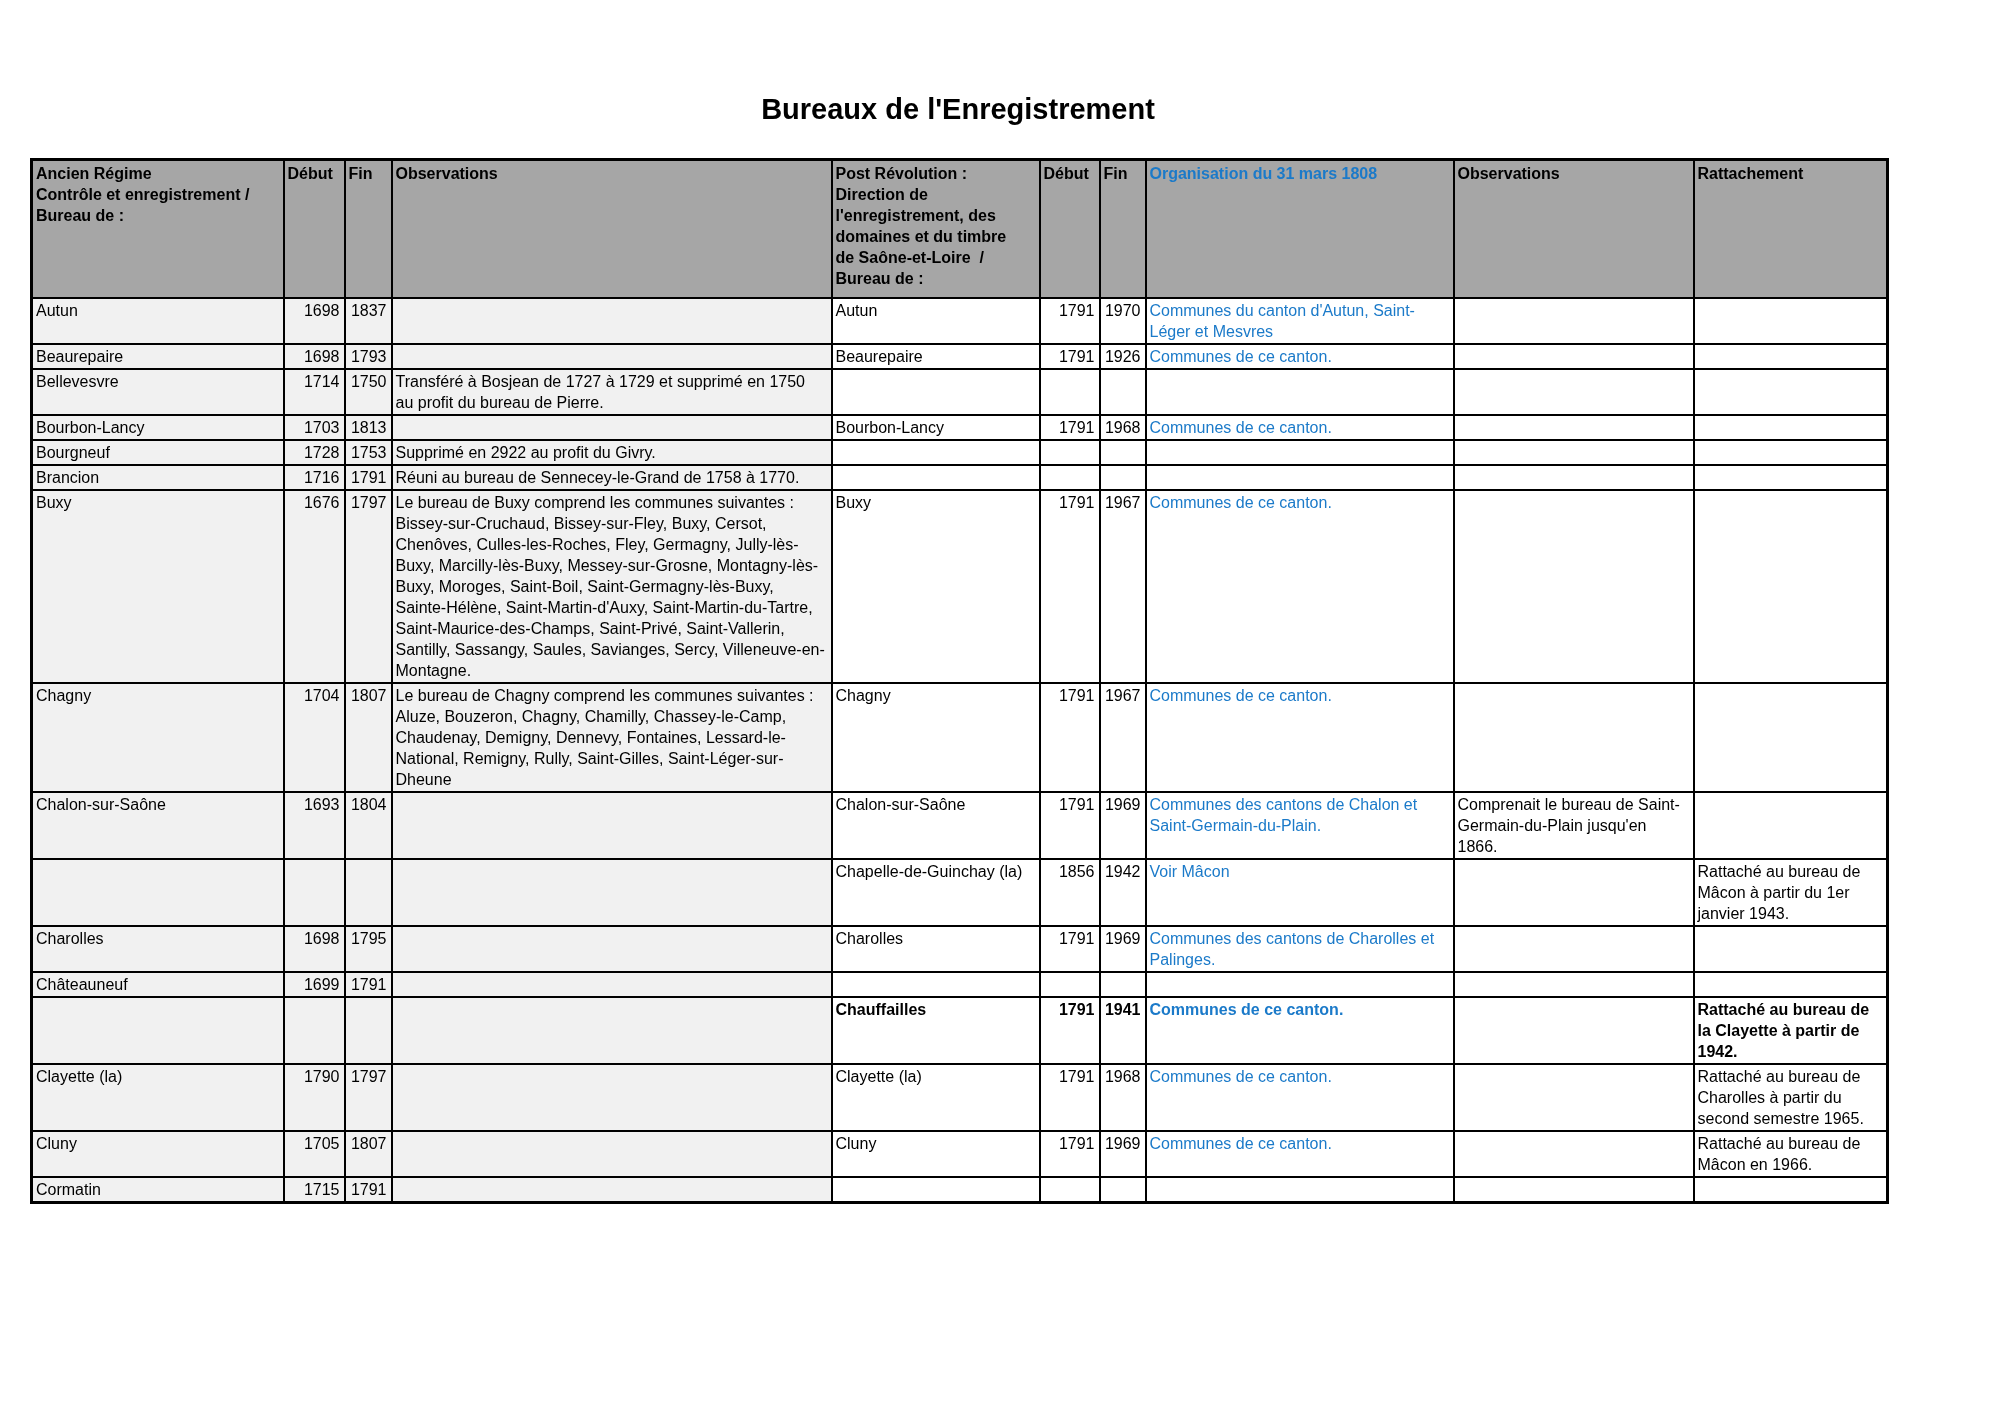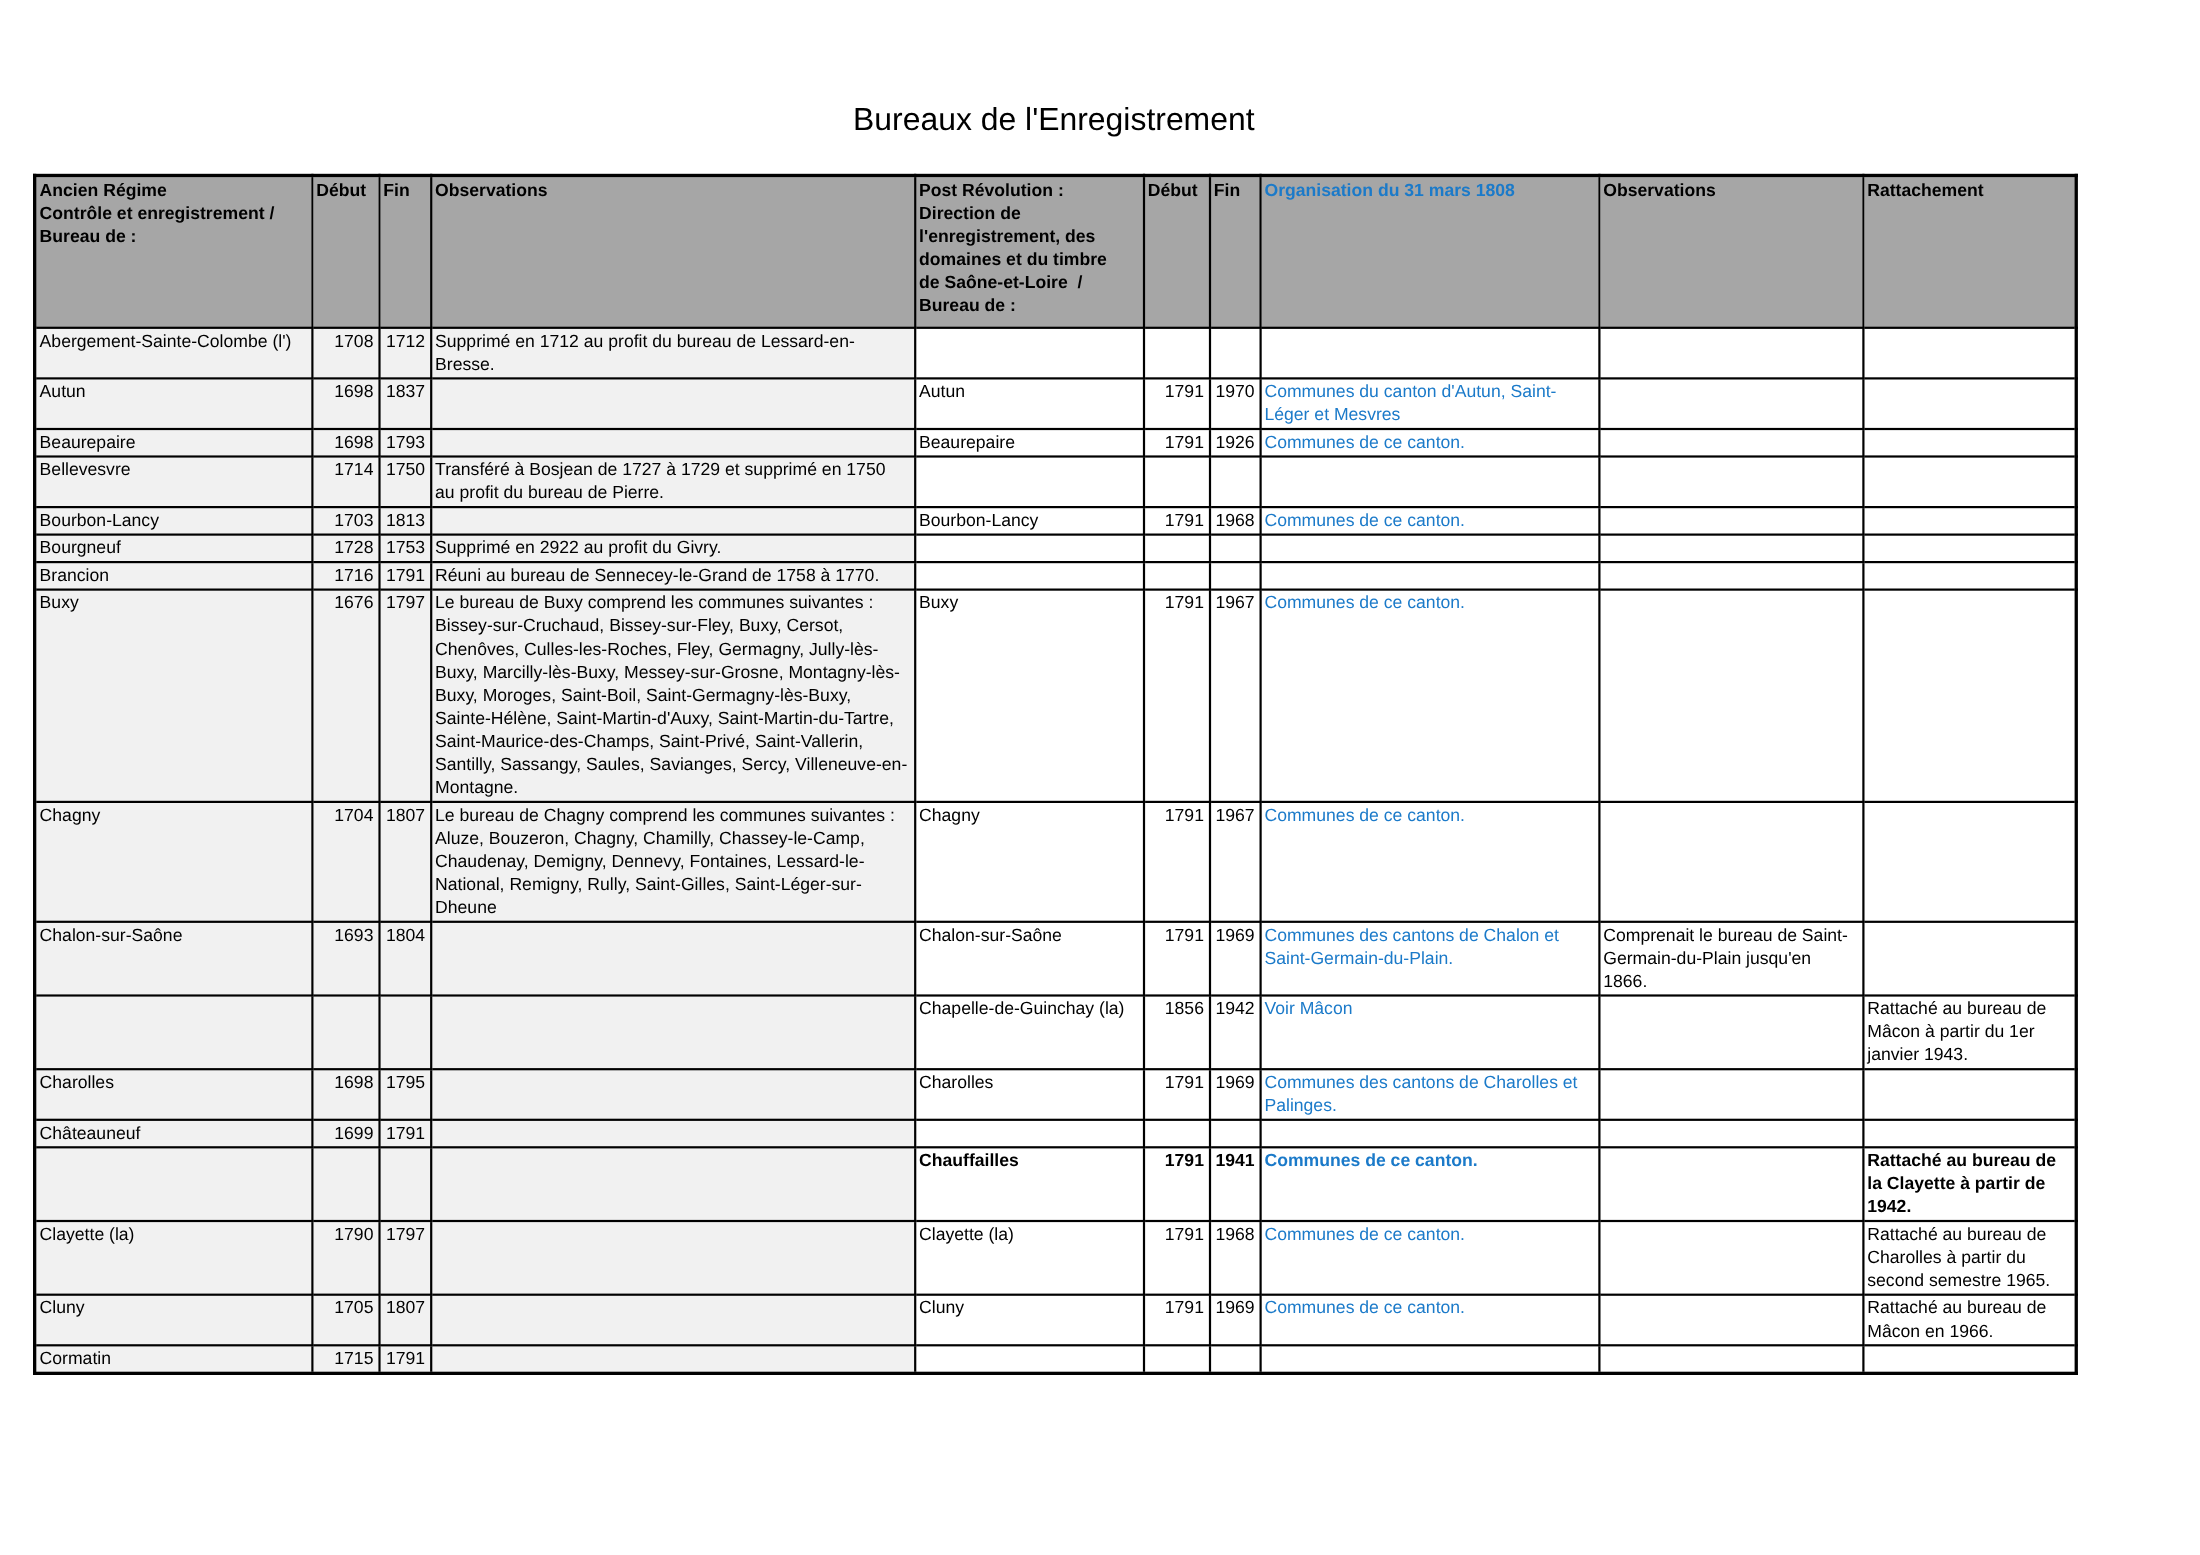--- a/index.html
+++ b/index.html
@@ -11,21 +11,21 @@
   html,body{margin:0;padding:0;}
   body{
     width:2000px;height:1414px;background:#ffffff;
     font-family:"Liberation Sans", sans-serif;
     position:relative;overflow:hidden;
   }
   .title-wrap{
     position:absolute;left:30px;top:92px;width:1856px;text-align:center;
   }
   .page-title{
-    margin:0;font-size:29px;line-height:34px;font-weight:normal;color:#000;
+    margin:0;font-size:29px;line-height:34px;font-weight:bold;color:#000;
   }
   table.main{
     position:absolute;left:30px;top:158px;
     border-collapse:collapse;table-layout:fixed;
     border:3px solid var(--border);
   }
   th,td{
     border:2px solid var(--border);
     vertical-align:top;
     font-size:16px;line-height:21px;color:#000;
@@ -78,32 +78,20 @@
 de Saône-et-Loire  /
 Bureau de :</th>
         <th>Début</th>
         <th>Fin</th>
         <th class="link">Organisation du 31 mars 1808</th>
         <th>Observations</th>
         <th>Rattachement</th>
       </tr>
     </thead>
   <tbody>
-      <tr style="height: 42px;">
-        <td class="ar">Abergement-Sainte-Colombe (l')</td>
-        <td class="ar num">1708</td>
-        <td class="ar num">1712</td>
-        <td class="ar">Supprimé en 1712 au profit du bureau de Lessard-en-Bresse.</td>
-        <td></td>
-        <td class="num"></td>
-        <td class="num"></td>
-        <td></td>
-        <td></td>
-        <td></td>
-      </tr>
       <tr style="height: 43px;">
         <td class="ar">Autun</td>
         <td class="ar num">1698</td>
         <td class="ar num">1837</td>
         <td class="ar"></td>
         <td>Autun</td>
         <td class="num">1791</td>
         <td class="num">1970</td>
         <td class="link">Communes du canton d'Autun, Saint-Léger et Mesvres</td>
         <td></td>

